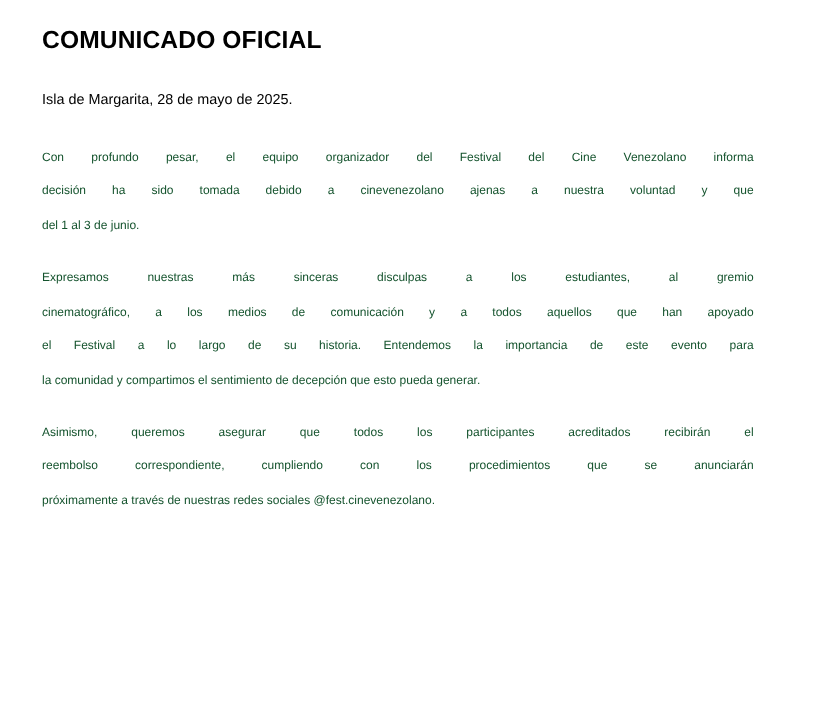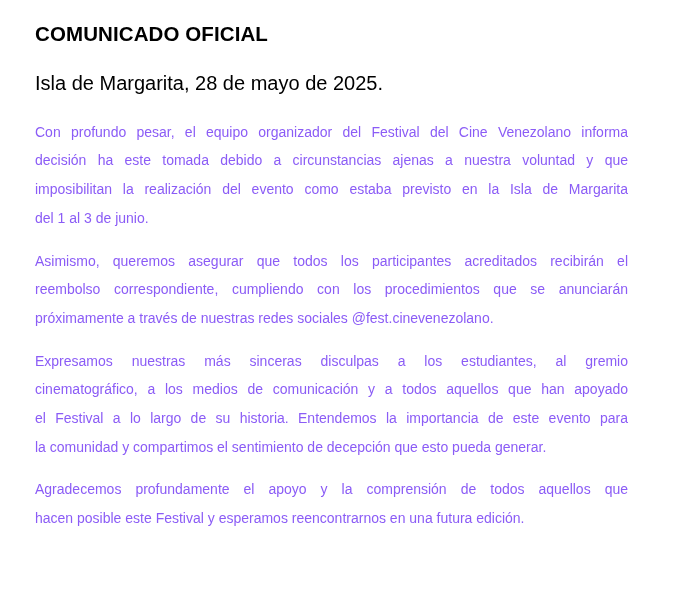--- a/index.html
+++ b/index.html
@@ -23,63 +23,58 @@
   .doc-title {
     margin: 0 0 23px 0;
     font-size: 20.5px;
     font-weight: bold;
     line-height: 24px;
     letter-spacing: 0.1px;
     color: #000000;
   }
   .dateline {
     margin: 0 0 20px 0;
-    font-size: 20px;
+    font-size: 12px;
     line-height: 28.7px;
     color: #000000;
   }
   .paragraph {
     margin: 0 0 14px 0;
   }
   .text-line {
-    font-size: 14px;
+    font-size: 10px;
     line-height: 28.7px;
-    color: #8b5cf6;
+    color: #14532d;
     text-align: left;
     white-space: normal;
   }
   .text-line.justify {
     text-align: justify;
     text-align-last: justify;
   }
 </style>
 </head>
 <body>
 
 <div class="page">
   <h1 class="doc-title">COMUNICADO OFICIAL</h1>
 
   <p class="dateline">Isla de Margarita, 28 de mayo de 2025.</p>
 
   <div id="paragraphs">
       <div class="paragraph">
         <div class="text-line justify">Con profundo pesar, el equipo organizador del Festival del Cine Venezolano informa</div>
-        <div class="text-line justify">decisión ha este tomada debido a circunstancias ajenas a nuestra voluntad y que</div>
-        <div class="text-line justify">imposibilitan la realización del evento como estaba previsto en la Isla de Margarita</div>
+        <div class="text-line justify">decisión ha sido tomada debido a cinevenezolano ajenas a nuestra voluntad y que</div>
         <div class="text-line">del 1 al 3 de junio.</div>
-      </div>
-      <div class="paragraph">
-        <div class="text-line justify">Asimismo, queremos asegurar que todos los participantes acreditados recibirán el</div>
-        <div class="text-line justify">reembolso correspondiente, cumpliendo con los procedimientos que se anunciarán</div>
-        <div class="text-line">próximamente a través de nuestras redes sociales @fest.cinevenezolano.</div>
       </div>
       <div class="paragraph">
         <div class="text-line justify">Expresamos nuestras más sinceras disculpas a los estudiantes, al gremio</div>
         <div class="text-line justify">cinematográfico, a los medios de comunicación y a todos aquellos que han apoyado</div>
         <div class="text-line justify">el Festival a lo largo de su historia. Entendemos la importancia de este evento para</div>
         <div class="text-line">la comunidad y compartimos el sentimiento de decepción que esto pueda generar.</div>
       </div>
       <div class="paragraph">
-        <div class="text-line justify">Agradecemos profundamente el apoyo y la comprensión de todos aquellos que</div>
-        <div class="text-line">hacen posible este Festival y esperamos reencontrarnos en una futura edición.</div>
+        <div class="text-line justify">Asimismo, queremos asegurar que todos los participantes acreditados recibirán el</div>
+        <div class="text-line justify">reembolso correspondiente, cumpliendo con los procedimientos que se anunciarán</div>
+        <div class="text-line">próximamente a través de nuestras redes sociales @fest.cinevenezolano.</div>
       </div>
     </div>
 </div>
 
 </body></html>

